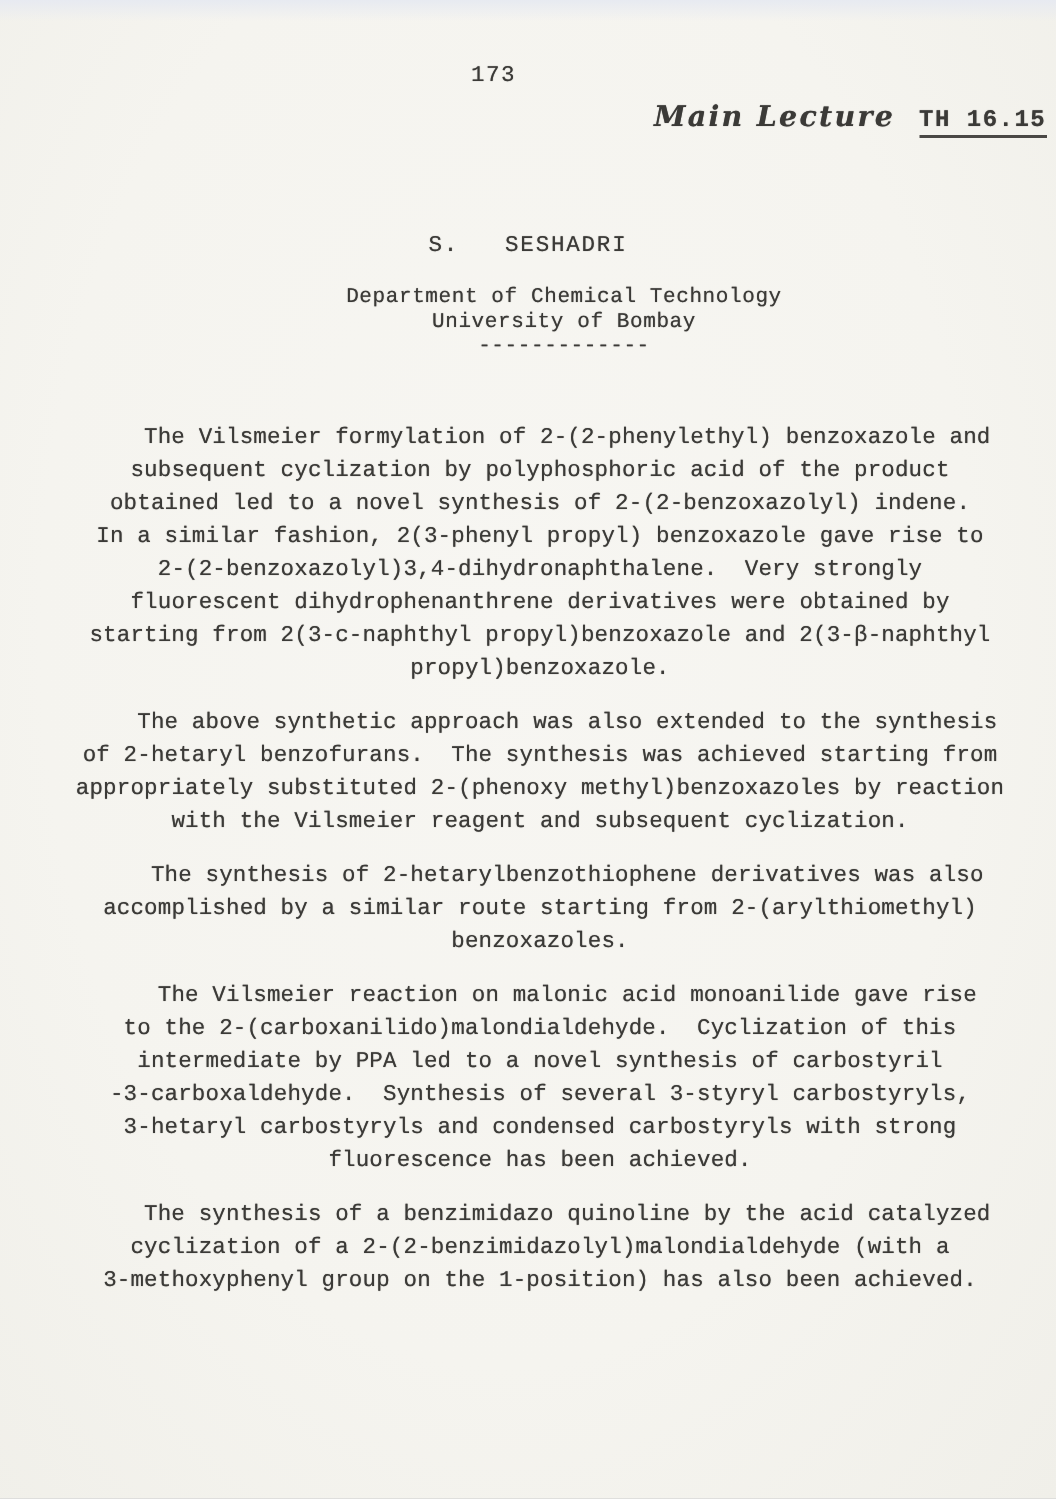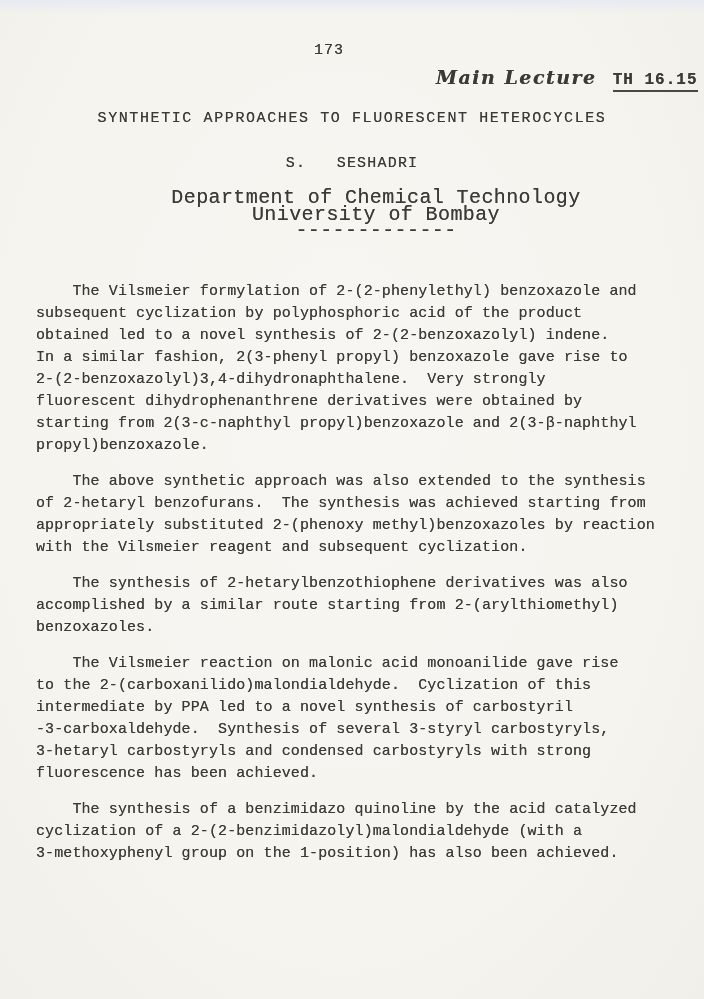--- a/index.html
+++ b/index.html
@@ -13,21 +13,21 @@
       radial-gradient(ellipse at 48% 42%, #f7f6f2 0%, #f5f4ef 60%, #f0efe9 100%);
     overflow: hidden;
     font-family: "Liberation Mono", "DejaVu Sans Mono", monospace;
     color: #3b3a37;
   }
   .scan-edge-top {
     position: absolute; top: 0; left: 0; right: 0; height: 14px;
     background: linear-gradient(to bottom, #e7eaf1, rgba(231,234,241,0));
     pointer-events: none;
   }
-  .ink { text-shadow: 0 0 0.6px rgba(59,58,55,0.75); }
+  .ink { text-shadow: 0 0 0.6px rgba(59,58,55,0.75); text-align: center; }
 
   .page-number {
     position: absolute; top: 42px; left: 314px;
     font-size: 15px; letter-spacing: 1px;
   }
   .lecture-info {
     position: absolute; top: 38px; left: 436px;
     display: flex; gap: 16px; align-items: baseline; white-space: nowrap;
   }
   .lecture-type {
@@ -46,21 +46,21 @@
     text-align: center; font-size: 15px; letter-spacing: 1.6px;
     white-space: pre;
   }
   .author {
     position: absolute; top: 155px; left: 0; width: 100%;
     text-align: center; font-size: 15px; letter-spacing: 1.2px;
     white-space: pre;
   }
   .affiliation {
     position: absolute; top: 190px; left: 0; width: 100%;
-    text-align: center; font-size: 20px; line-height: 16.5px;
+    text-align: center; font-size: 14px; line-height: 16.5px;
     letter-spacing: 0.4px;
     padding-left: 48px;
   }
   .affiliation div { white-space: pre; }
 
   .body-text {
     position: absolute; top: 281px; left: 36px; width: 648px;
     font-size: 15px; line-height: 22px; letter-spacing: 0.1px;
   }
   .para { white-space: pre-wrap; margin-bottom: 14px; }
@@ -72,21 +72,20 @@
   <div class="scan-edge-top"></div>
 
   <div class="page-number ink">173</div>
 
   <div class="lecture-info">
     <span class="lecture-type ink">Main Lecture</span>
     <span class="session-code ink">TH 16.15</span>
     <span class="hall ink">E</span>
   </div>
 
-  <div class="doc-title ink">SYNTHETIC APPROACHES TO FLUORESCENT HETEROCYCLES</div>
 
   <div class="author ink">S.   SESHADRI</div>
 
   <div class="affiliation ink">
     <div>Department of Chemical Technology</div>
     <div>University of Bombay</div>
     <div>-------------</div>
   </div>
 
   <div class="body-text ink">

